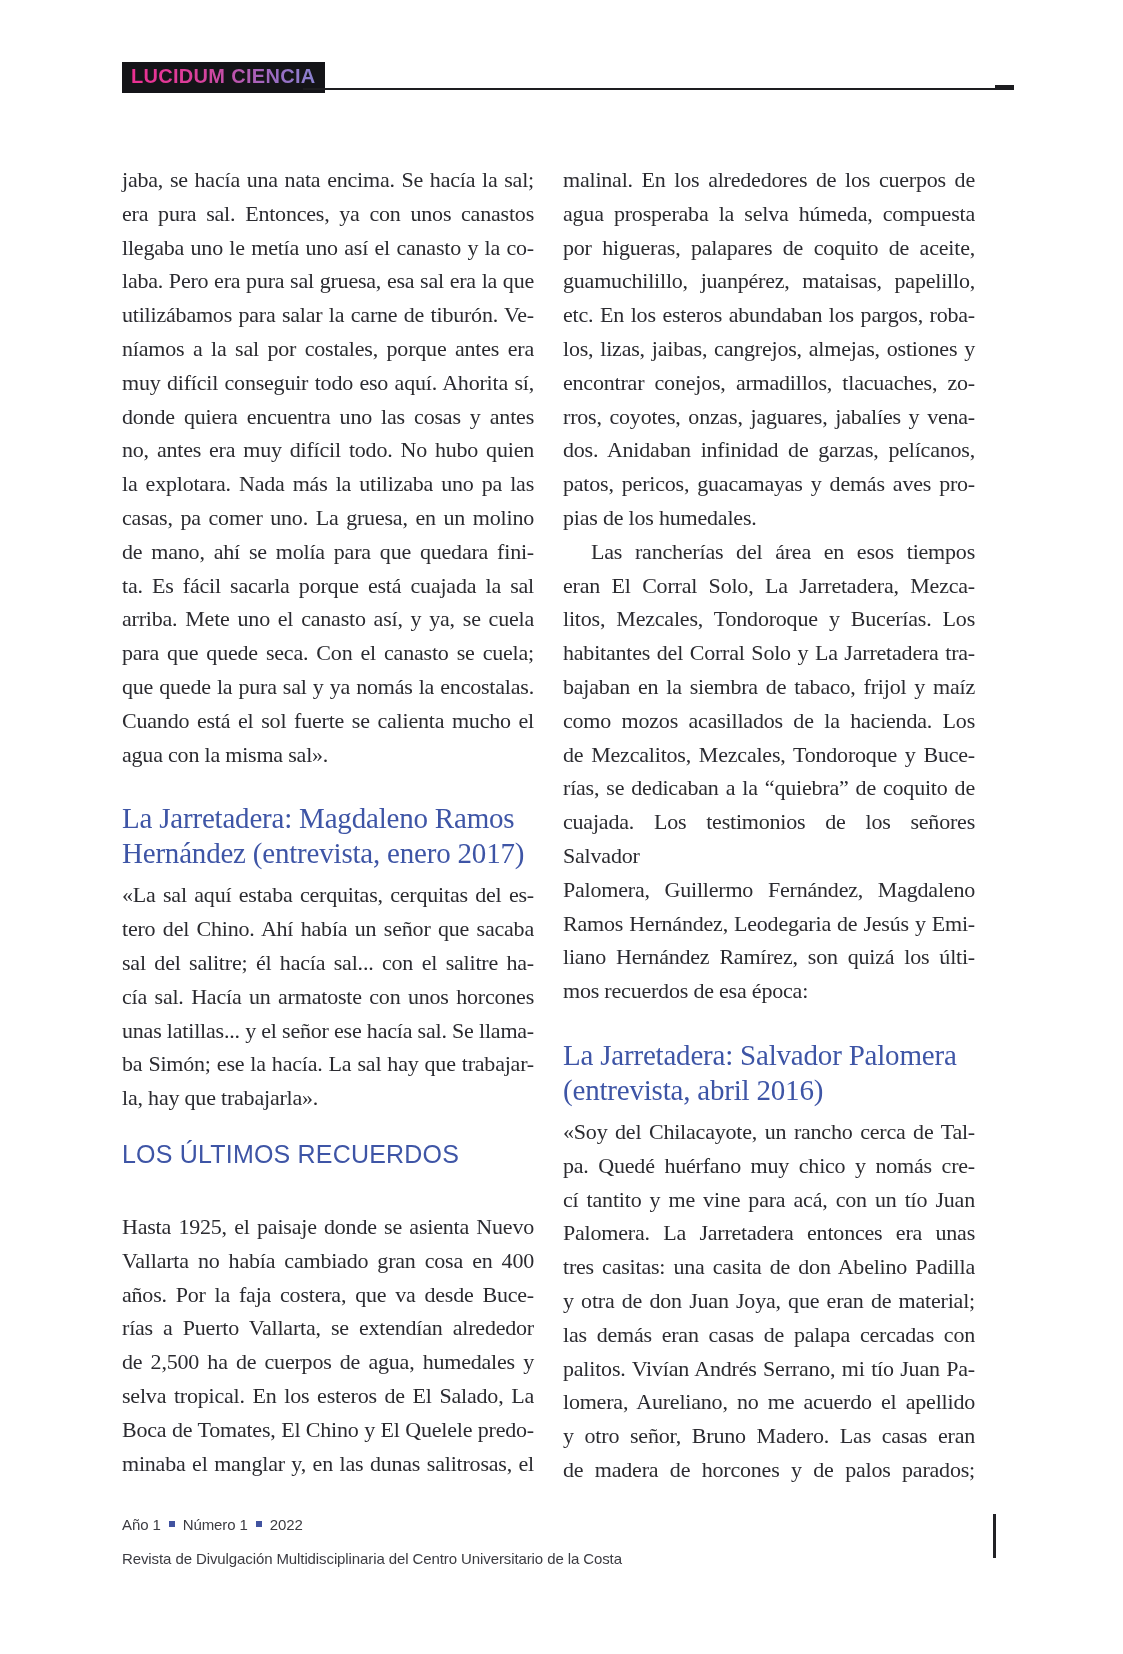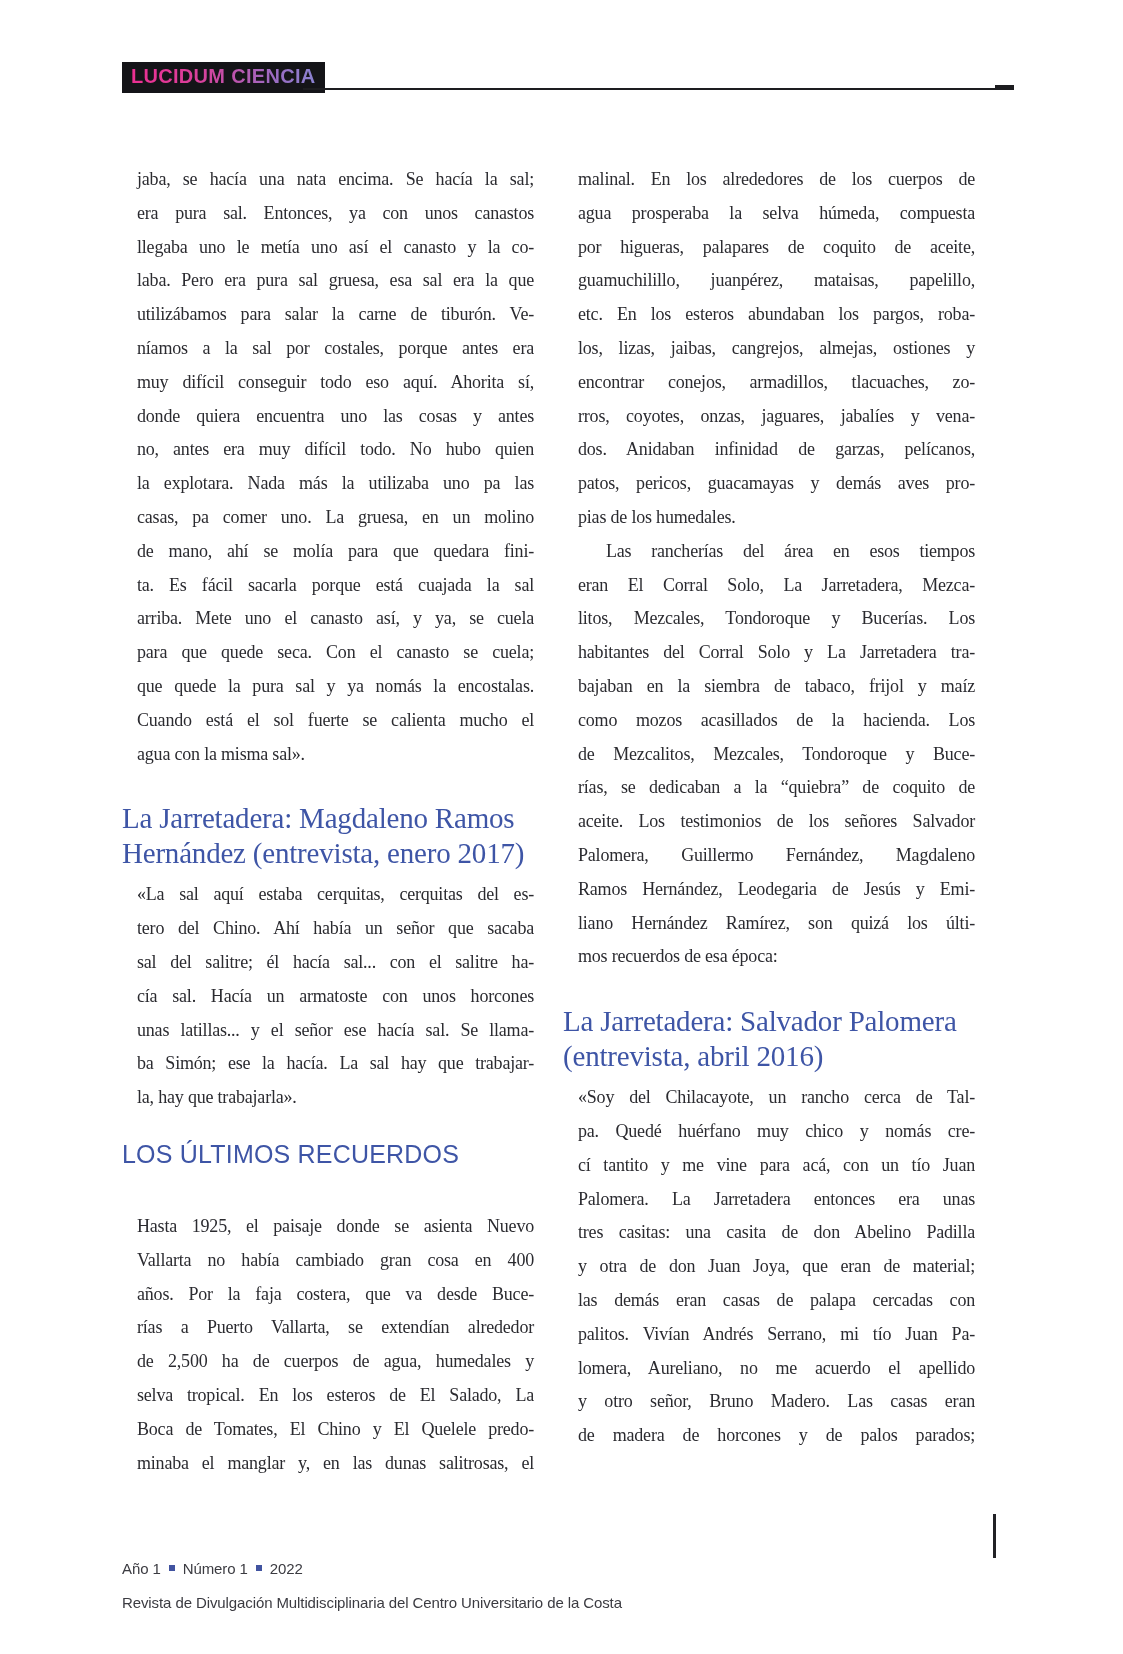--- a/index.html
+++ b/index.html
@@ -12,35 +12,35 @@
              letter-spacing:.3px;
              background:linear-gradient(90deg,#ec2f92 0%,#d8419c 38%,#9a6cc3 78%,#8b83d2 100%);
              -webkit-background-clip:text;background-clip:text;color:transparent;}
   .rule-thin{position:absolute;left:303px;top:88px;width:694px;height:2px;background:#1d1d20;}
   .rule-thick{position:absolute;left:995px;top:85px;width:128px;height:5px;background:#1d1d20;}
 
   
   .columns{position:absolute;left:122px;top:163px;width:854px;display:flex;gap:29px;}
   .col{width:412px;flex:0 0 412px;}
 
-  .para{font-size:18px;line-height:33.8px;letter-spacing:-0.2px;margin-left:15px;}
+  .para{font-size:22px;line-height:33.8px;letter-spacing:-0.2px;}
   .para .jline{text-align:justify;text-align-last:justify;}
   .para .endline{text-align-last:left;}
   .para .indent{text-indent:28px;}
   .para.spaced{margin-top:40px;}
 
   .heading{font-family:Liberation Serif, serif;color:#3e55a6;font-size:29px;
            line-height:35px;margin:30px 0 7px 0;letter-spacing:-0.2px;}
   .heading-caps{font-family:"Liberation Sans", sans-serif;color:#3e55a6;font-size:25px;
            line-height:32px;margin:23px 0 0 0;letter-spacing:0.2px;}
 
   
   .footer{position:absolute;left:122px;top:1512px;font-family:"Liberation Sans", sans-serif;
           font-size:15px;color:#3b3b41;letter-spacing:-0.1px;}
-  .footer .row1{line-height:26px;margin-top:44px;}
+  .footer .row1{line-height:26px;}
   .footer .row2{line-height:26px;margin-top:8px;}
   .sq{display:inline-block;width:6px;height:6px;background:#4153a0;margin:0 8px;vertical-align:middle;
       position:relative;top:-2px;}
   .pagenum-wrap{position:absolute;left:993px;top:1514px;display:flex;align-items:flex-start;}
   .pnum-bar{width:3px;height:44px;background:#222226;}
   .pnum{font-family:"Liberation Serif", serif;font-size:28px;color:#1f1f24;margin-left:17px;
         padding-top:8px;line-height:28px;}
 </style>
 </head>
 <body>
@@ -118,21 +118,21 @@
         </div>
         <div class="para">
           <div class="jline indent">Las rancherías del área en esos tiempos</div>
           <div class="jline">eran El Corral Solo, La Jarretadera, Mezca-</div>
           <div class="jline">litos, Mezcales, Tondoroque y Bucerías. Los</div>
           <div class="jline">habitantes del Corral Solo y La Jarretadera tra-</div>
           <div class="jline">bajaban en la siembra de tabaco, frijol y maíz</div>
           <div class="jline">como mozos acasillados de la hacienda. Los</div>
           <div class="jline">de Mezcalitos, Mezcales, Tondoroque y Buce-</div>
           <div class="jline">rías, se dedicaban a la “quiebra” de coquito de</div>
-          <div class="jline">aceite. Los testimonios de los señores Salvador</div>
+          <div class="jline">cuajada. Los testimonios de los señores Salvador</div>
           <div class="jline">Palomera, Guillermo Fernández, Magdaleno</div>
           <div class="jline">Ramos Hernández, Leodegaria de Jesús y Emi-</div>
           <div class="jline">liano Hernández Ramírez, son quizá los últi-</div>
           <div class="jline endline">mos recuerdos de esa época:</div>
         </div>
         <div class="heading">
           <div class="hline">La Jarretadera: Salvador Palomera</div>
           <div class="hline">(entrevista, abril 2016)</div>
         </div>
         <div class="para">

